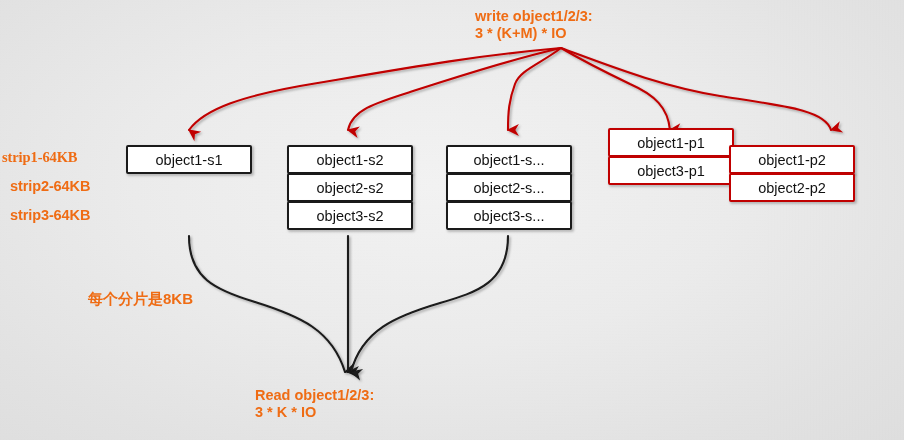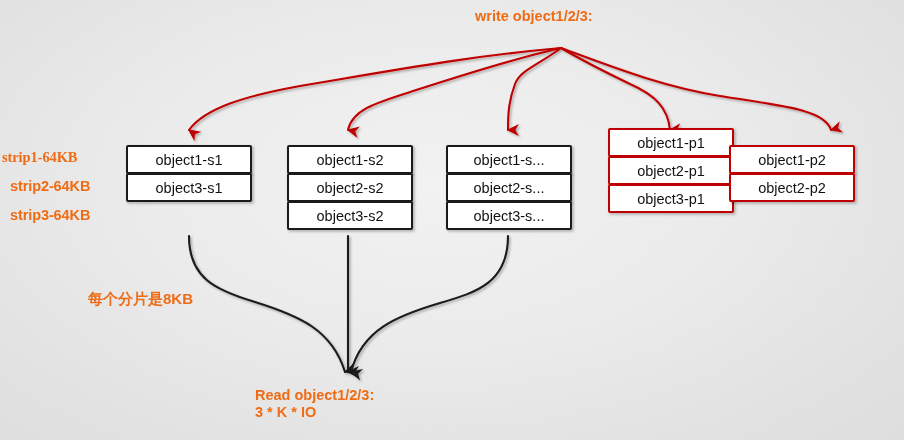--- a/index.html
+++ b/index.html
@@ -112,48 +112,47 @@
       <path d="M508,236 C 508,282 478,292 440,303 C 396,316 362,330 351,372" marker-end="url(#ah-black)"></path>
     </g>
   </svg>
 
   <div class="strip-label" style="left:2px; top:150px;font-family:Liberation Serif, serif;">strip1-64KB</div>
   <div class="strip-label" style="left:10px; top:179px;">strip2-64KB</div>
   <div class="strip-label" style="left:10px; top:208px;">strip3-64KB</div>
 
   <div class="col" style="left:126px; top:145px;">
     <div class="cell">object1-s1</div>
-    <div class="cell">object3-s1</div>
   </div>
 
   <div class="col" style="left:287px; top:145px;">
     <div class="cell">object1-s2</div>
     <div class="cell">object2-s2</div>
     <div class="cell">object3-s2</div>
   </div>
 
   <div class="col" style="left:446px; top:145px;">
     <div class="cell">object1-s...</div>
     <div class="cell">object2-s...</div>
     <div class="cell">object3-s...</div>
   </div>
 
   <div class="col parity" style="left:608px; top:128px;">
     <div class="cell">object1-p1</div>
-    <div class="cell">object2-p1</div>
     <div class="cell">object3-p1</div>
   </div>
 
   <div class="col parity" style="left:729px; top:145px;">
     <div class="cell">object1-p2</div>
     <div class="cell">object2-p2</div>
   </div>
 
   <div class="note" style="left:475px; top:8px;">
     <div>write object1/2/3:</div>
+    <div>3 * (K+M) * IO</div>
   </div>
 
   <div class="note cjk" style="left:88px; top:290px;">每个分片是8KB</div>
 
   <div class="note" style="left:255px; top:387px;">
     <div>Read object1/2/3:</div>
     <div>3 * K * IO</div>
   </div>
 
 </div>

